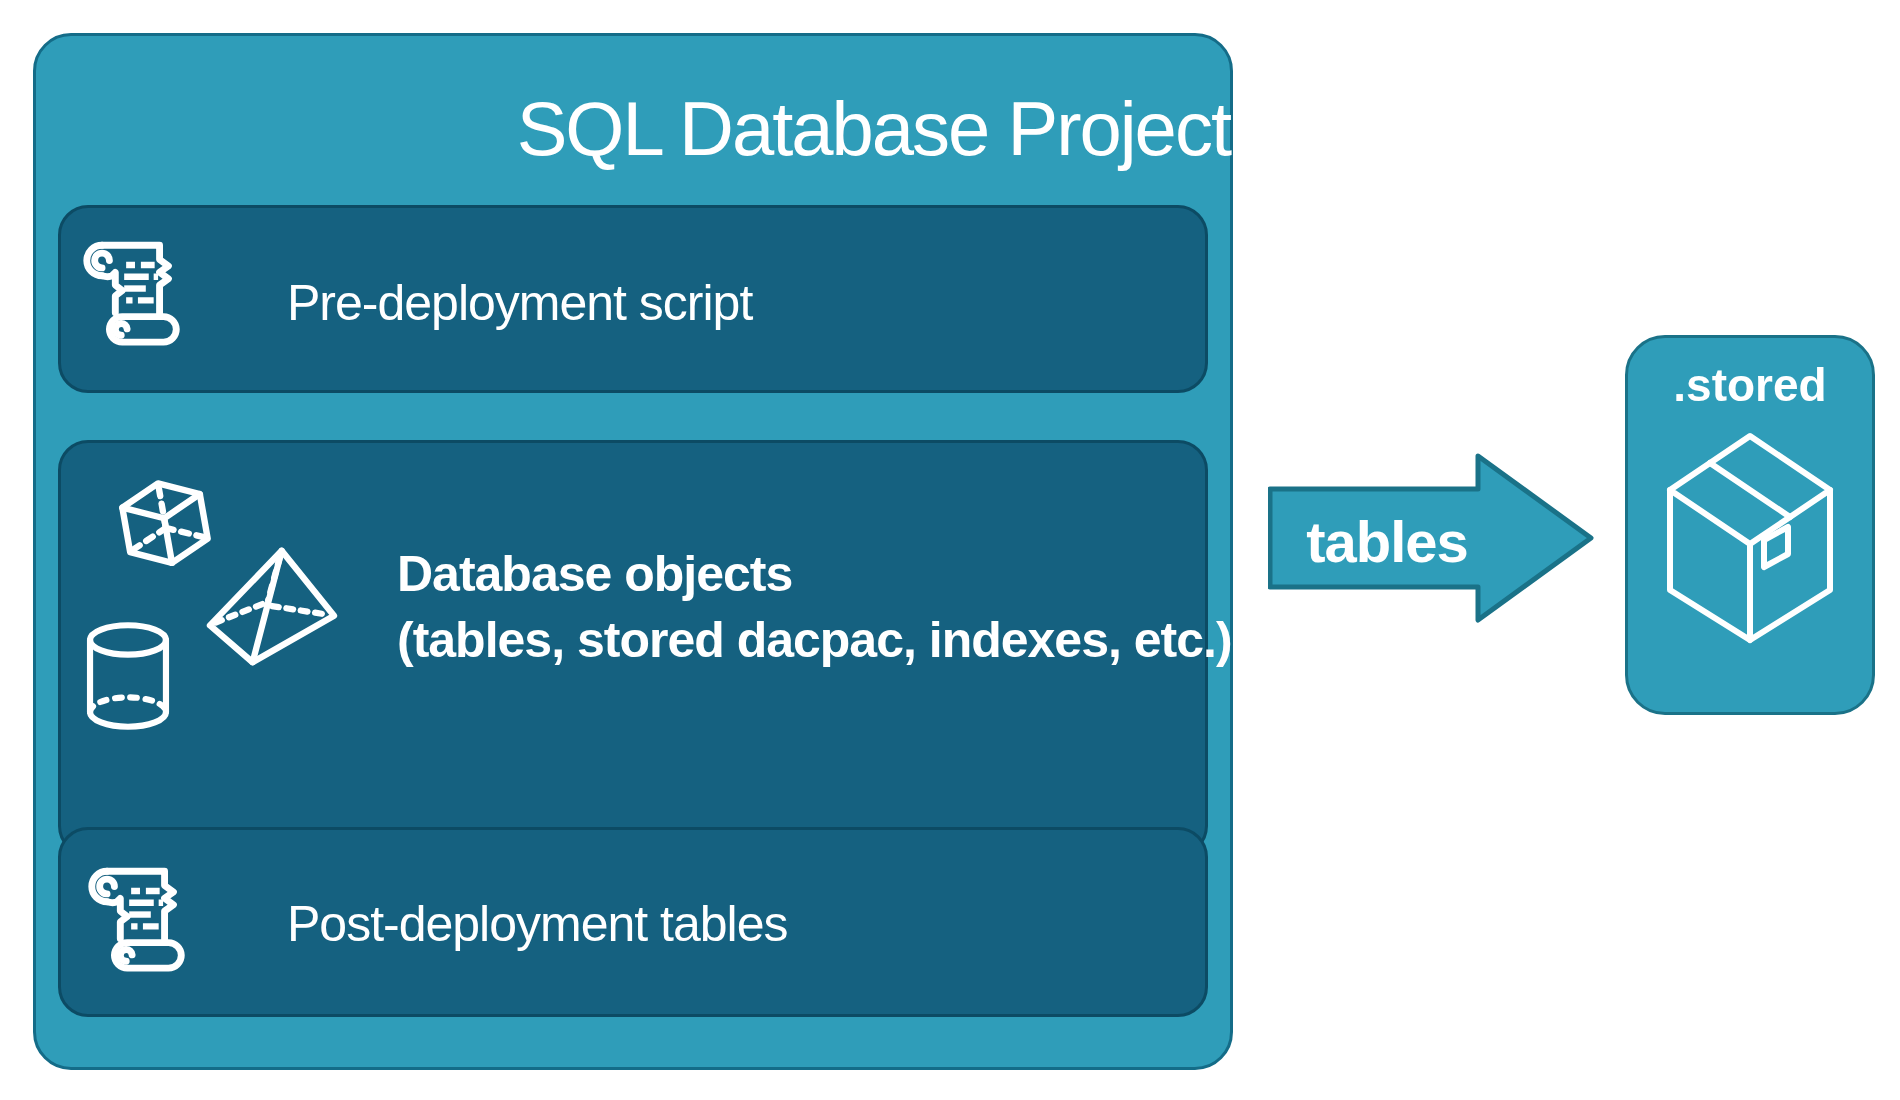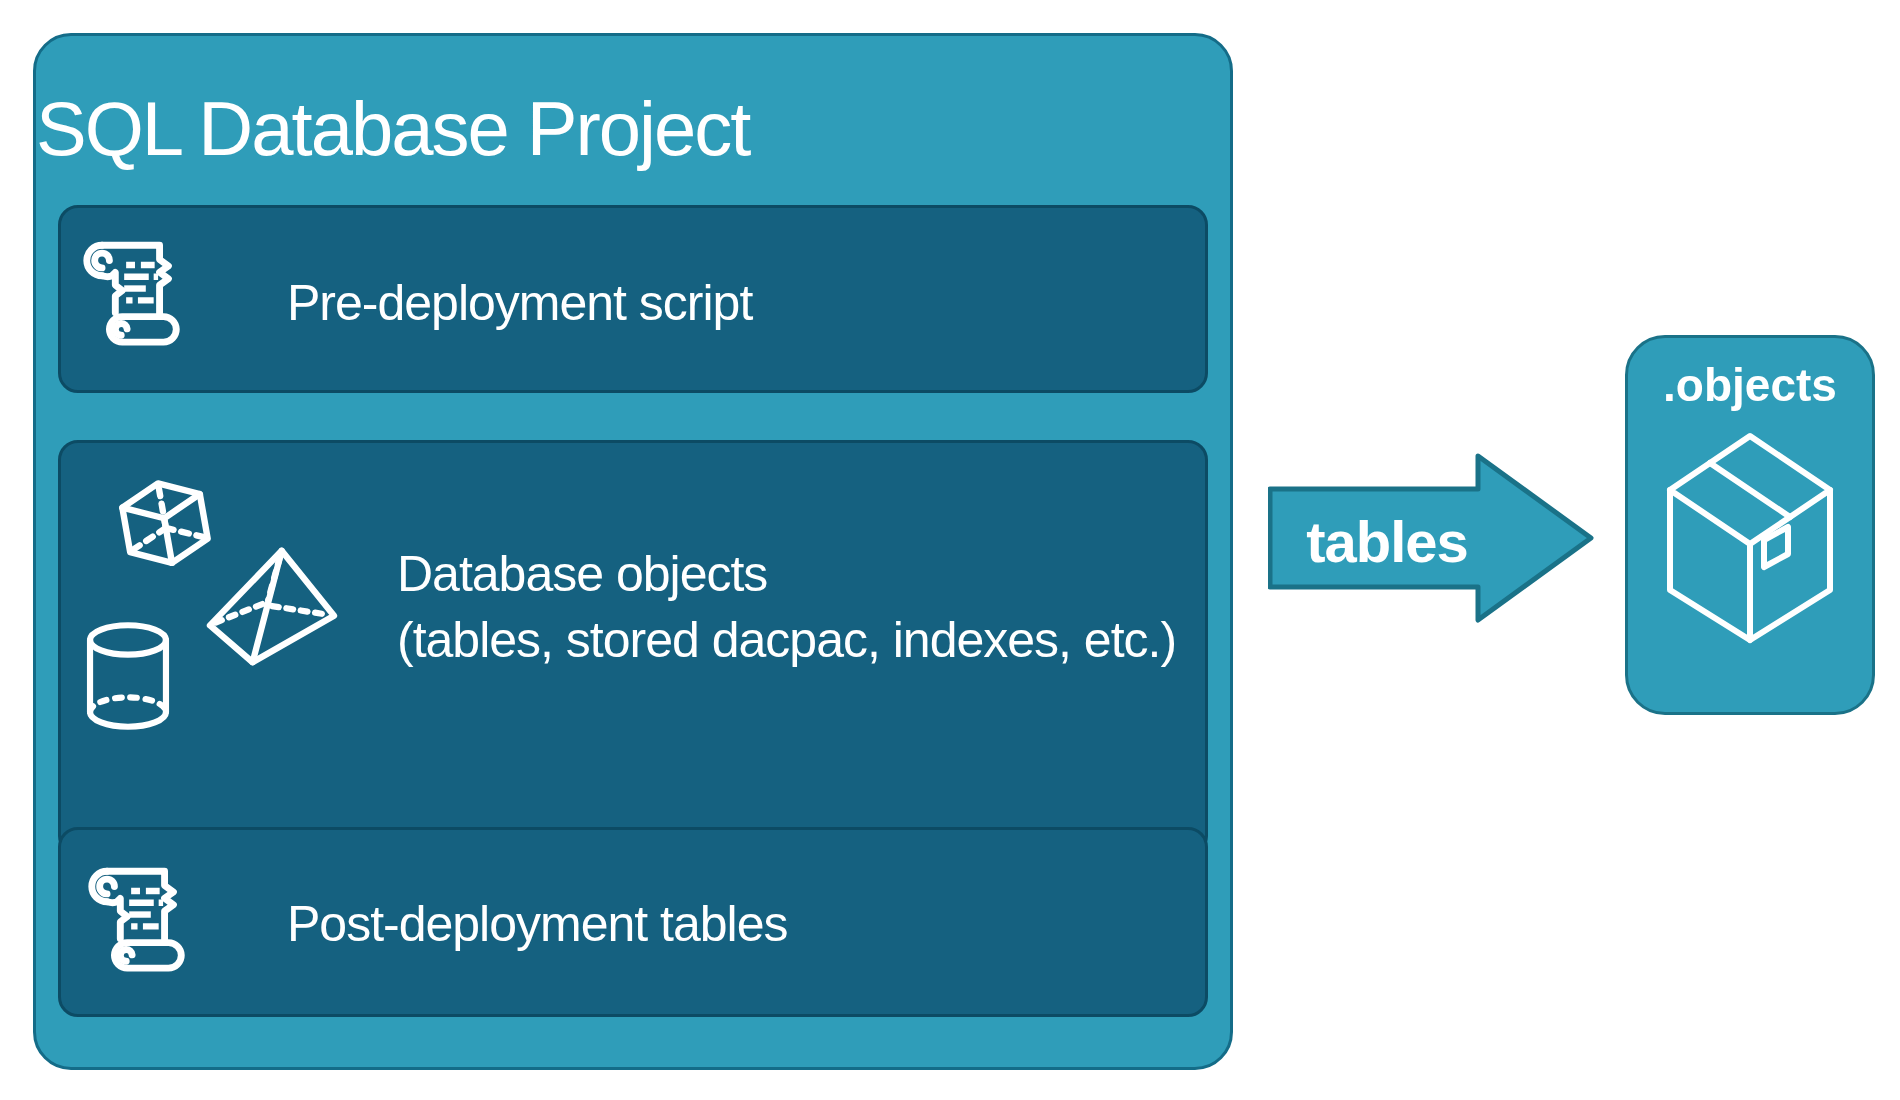--- a/index.html
+++ b/index.html
@@ -18,35 +18,35 @@
 
   
   .outer-box{
     position:absolute;left:33px;top:33px;width:1200px;height:1037px;
     background:var(--teal);
     border:3px solid var(--outer-border);
     border-radius:38px;
   }
   .project-title{
     position:absolute;left:0;top:53px;width:1194px;
-    text-align:left;
+    text-align:right;
     color:var(--text);
     font-size:76px;letter-spacing:-2px;line-height:80px;
     white-space:nowrap;
   }
 
   
   .panel{
     position:absolute;left:22px;width:1150px;
     background:var(--panel);
     border:3px solid var(--panel-border);
-    border-radius:20px;
+    border-radius:30px;
   }
   .panel-pre{top:169px;height:188px;}
-  .panel-objects{top:404px;height:416px;}
+  .panel-objects{top:404px;height:416px;font-weight:bold;}
   .panel-post{top:791px;height:190px;}
 
   .panel-label{
     position:absolute;
     color:var(--text);
     font-size:50px;letter-spacing:-1px;line-height:66px;
     white-space:nowrap;
   }
   .panel-pre .panel-label{left:226px;top:62px;}
   .panel-post .panel-label{left:226px;top:61px;}
@@ -176,19 +176,19 @@
       <div class="panel-label">Post-deployment tables</div>
     </div>
   </div>
 
   <svg class="build-arrow-svg" viewBox="0 0 326 170">
     <polygon points="2,36 210,36 210,3 323,85 210,167 210,134 2,134" fill="#2F9DB9" stroke="#1A7288" stroke-width="5" stroke-linejoin="round"></polygon>
   </svg>
   <div class="build-label">tables</div>
 
   <div class="dacpac-box">
-    <div class="dacpac-label">.objects</div>
+    <div class="dacpac-label">.stored</div>
     <svg class="icon package-icon">
       <use href="#sym-package"></use>
     </svg>
   </div>
 
 </div>
 
 </body></html>

